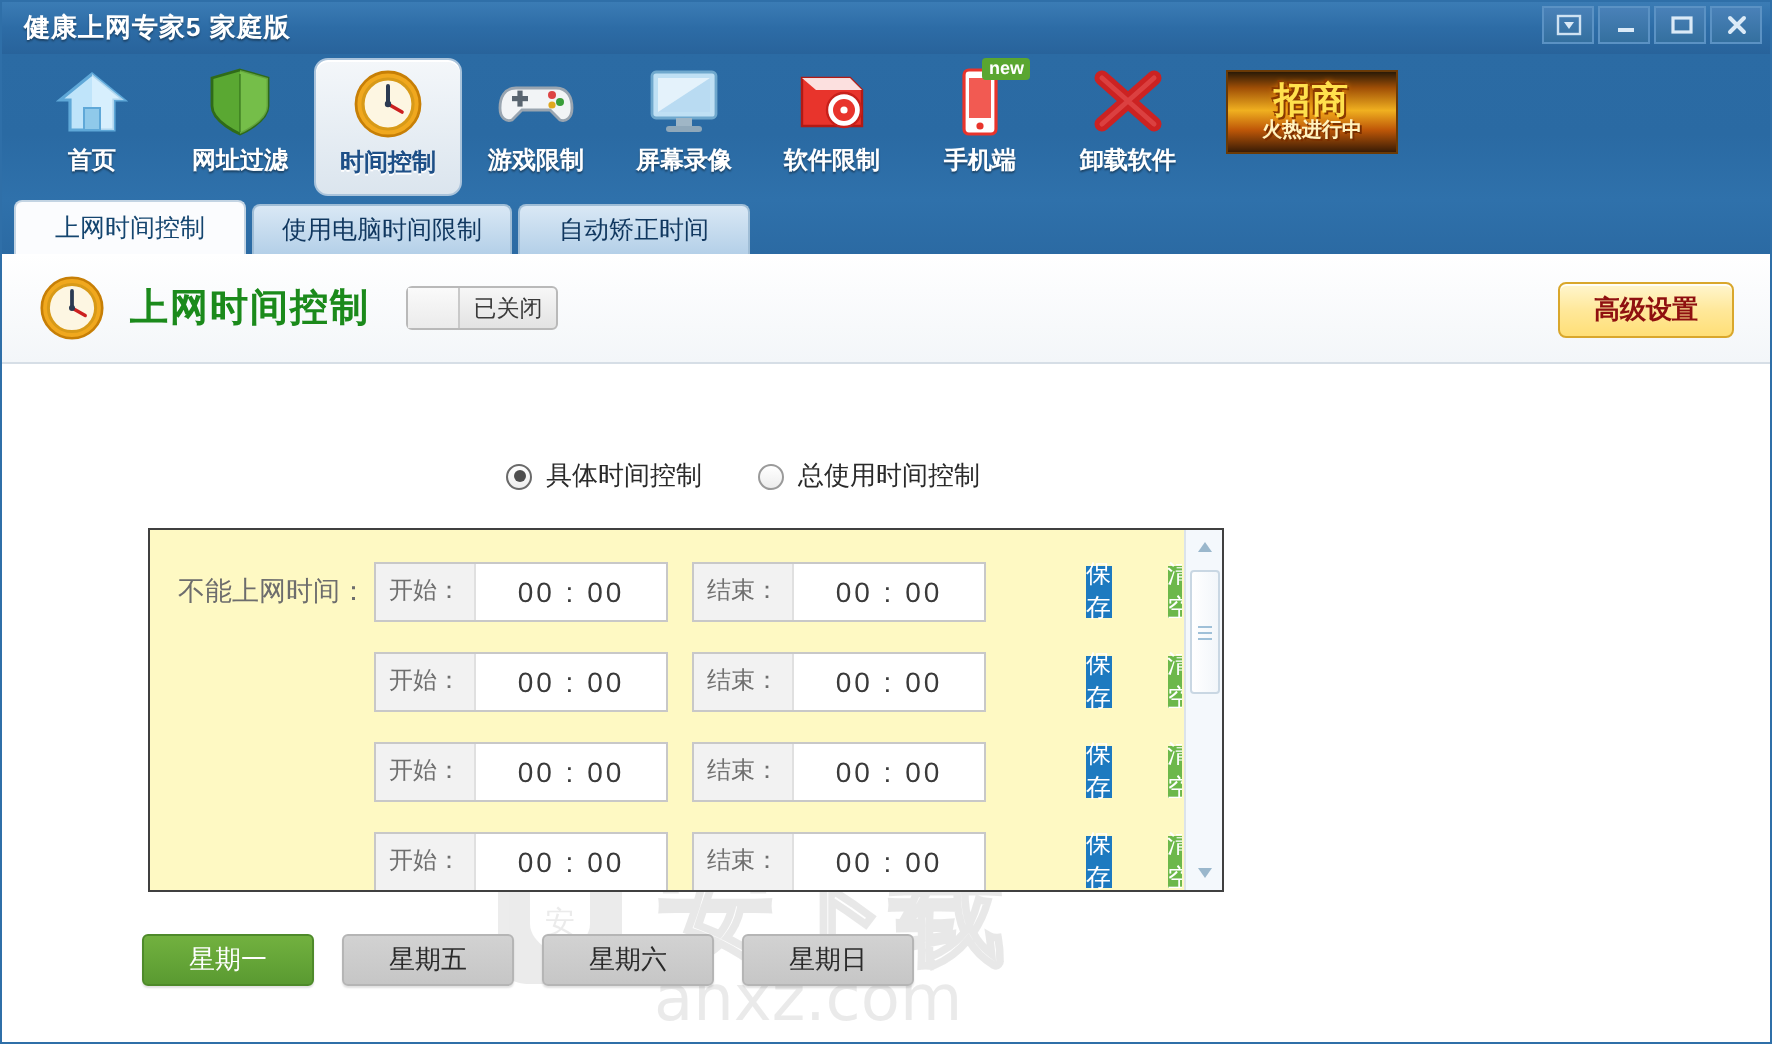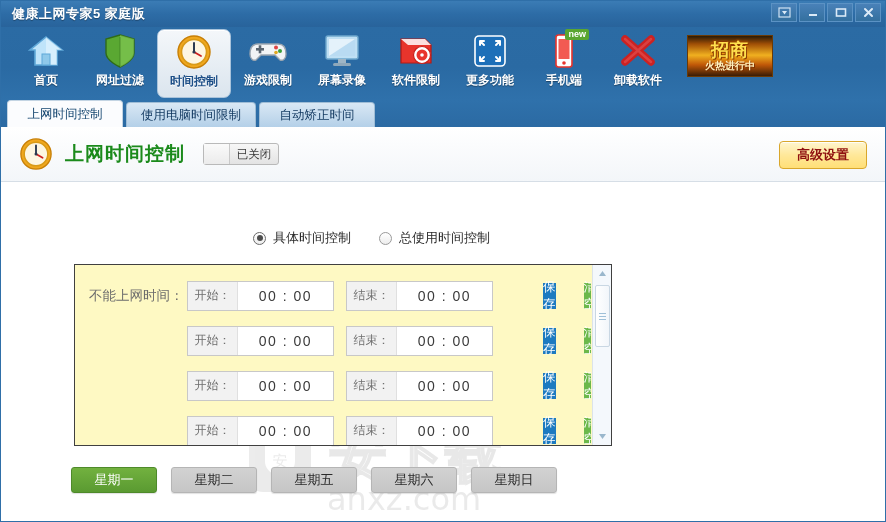--- a/index.html
+++ b/index.html
@@ -348,32 +348,20 @@
           <path d="M3 4 L27 4 L33 10 L33 28 L3 28 Z" fill="#e8342c" stroke="#b31a14" stroke-width="1.2"></path>
           <path d="M3 4 L27 4 L33 10 L10 10 Z" fill="#ffffff" opacity="0.85"></path>
           <circle cx="24" cy="20" r="8.5" fill="#ffffff" stroke="#c8201a" stroke-width="1.2"></circle>
           <circle cx="24" cy="20" r="5.5" fill="#e8342c"></circle>
           <circle cx="24" cy="20" r="1.8" fill="#ffffff"></circle>
         </svg>
       </div>
       <div class="tblabel">软件限制</div>
     </div>
 
-    <div class="tbitem">
-      <div class="tbicon">
-        <svg width="34" height="34" viewBox="0 0 34 34">
-          <rect x="2" y="2" width="30" height="30" rx="4" fill="#1d6fb8" stroke="#ffffff" stroke-width="1.6"></rect>
-          <path d="M11 11 L7 7 M7 7 L11 7 M7 7 L7 11" stroke="#fff" stroke-width="2" stroke-linecap="round"></path>
-          <path d="M23 11 L27 7 M27 7 L23 7 M27 7 L27 11" stroke="#fff" stroke-width="2" stroke-linecap="round"></path>
-          <path d="M11 23 L7 27 M7 27 L11 27 M7 27 L7 23" stroke="#fff" stroke-width="2" stroke-linecap="round"></path>
-          <path d="M23 23 L27 27 M27 27 L23 27 M27 27 L27 23" stroke="#fff" stroke-width="2" stroke-linecap="round"></path>
-        </svg>
-      </div>
-      <div class="tblabel">更多功能</div>
-    </div>
 
     <div class="tbitem">
       <div class="tbicon">
         <svg width="24" height="34" viewBox="0 0 24 34">
           <rect x="4" y="1" width="16" height="32" rx="2.5" fill="#ffffff" stroke="#e8342c" stroke-width="1.6"></rect>
           <rect x="6.5" y="5" width="11" height="20" fill="#f25a52"></rect>
           <circle cx="12" cy="29" r="1.8" fill="#e8342c"></circle>
         </svg>
       </div>
       <div class="newbadge">new</div>
@@ -529,20 +517,19 @@
         <div class="vsarrow" style="position:absolute;bottom:0;left:0;">
           <svg width="9" height="7" viewBox="0 0 9 7">
               <path d="M4.5 6 L1 1 L8 1 Z" fill="#9ab7cc"></path>
             </svg>
         </div>
       </div>
     </div>
 
     <div class="dayrow">
       <div class="daybtn active">星期一</div>
-      <div class="daybtn">星期二</div>
       <div class="daybtn">星期五</div>
       <div class="daybtn">星期六</div>
       <div class="daybtn">星期日</div>
     </div>
 
   </div>
 </div>
 
 </body></html>

